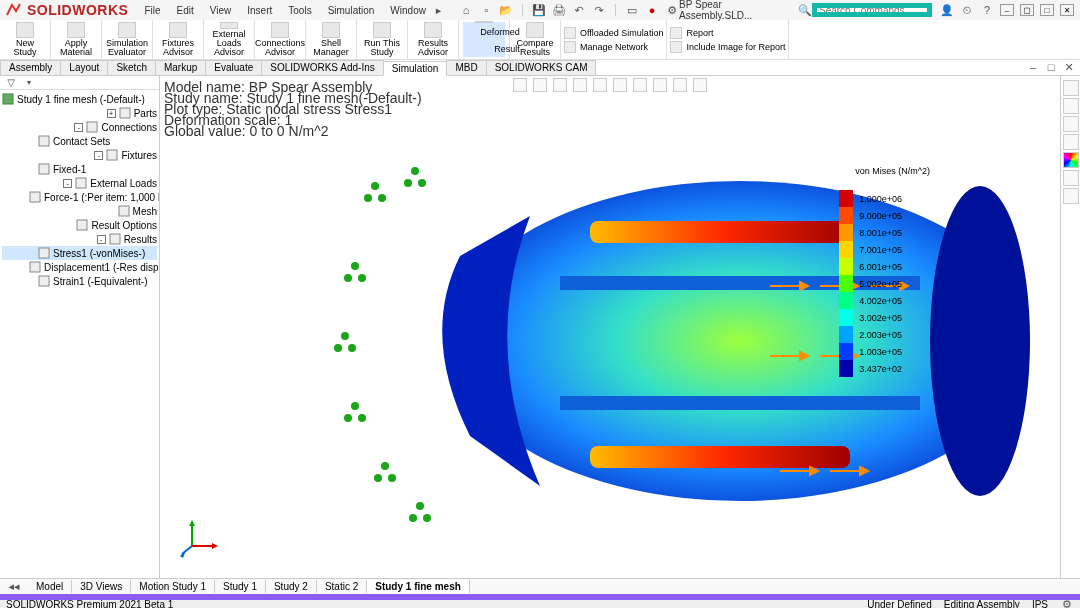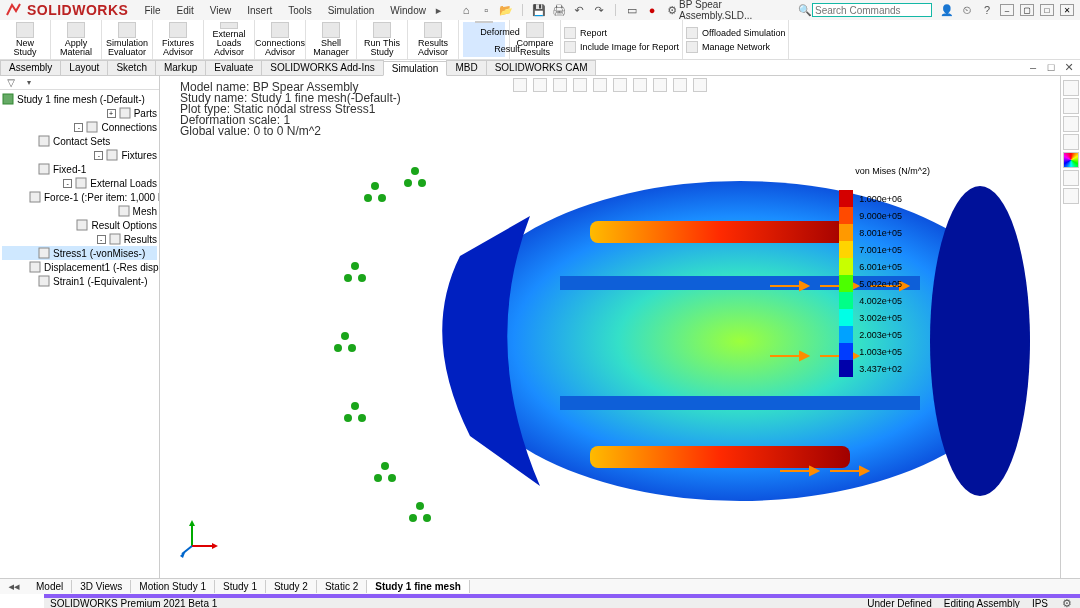--- a/index.html
+++ b/index.html
@@ -6,21 +6,21 @@
 html, body { width: 1080px; height: 608px; overflow: hidden; background: #fff; }
 .titlebar { height: 20px; background: #f5f5f5; display: flex; align-items: center; font-size: 10px; }
 .logo { width: 18px; height: 14px; margin: 0 4px 0 6px; display:flex;align-items:center;justify-content:center;}
 .brand { font-weight: bold; color:#b22; font-size:14px; letter-spacing:0.5px;}
 .menus { display: flex; gap: 4px; margin-left: 10px; }
 .menuitem { padding: 2px 6px; color:#333; cursor:pointer;}
 .tbicons { display:flex; gap:6px; margin-left:14px; align-items:center;}
 .icon { width:14px; height:14px; display:inline-flex; align-items:center; justify-content:center; font-size:11px; color:#555; }
 .divider { width:1px; height:12px; background:#ccc; margin:0 3px;}
 .titlefile { margin-left:auto; font-size:10px; color:#333; padding-right:8px;}
-.searchbox { width:120px; height:14px; border:1px solid #14b8a6; font-size:10px; padding:0 2px; margin-right:8px;}
+.searchbox { width:120px; height:14px; border:5px solid #14b8a6; font-size:10px; padding:0 2px; margin-right:8px;}
 .syscontrols { display:flex; gap:6px; margin-right:6px;}
 .sysbtn { width:14px; height:12px; border:1px solid #999; font-size:8px; display:flex; align-items:center; justify-content:center; cursor:pointer;}
 
 .ribbon { height: 40px; background:#fff; border-bottom:1px solid #ddd; display:flex; font-size:9px; }
 .ribbongrp { border-right:1px solid #e0e0e0; padding:2px 4px; display:flex; }
 .bigbtn { width:42px; display:flex; flex-direction:column; align-items:center; justify-content:center; gap:1px; cursor:pointer;}
 .bigbtn .bicon { width:18px; height:16px; background:#e8e8e8; border:1px solid #ccc;}
 .smallrow { display:flex; align-items:center; gap:4px; padding:1px 0; cursor:pointer;}
 .smallrow .sicon { width:12px;height:12px;background:#eee;border:1px solid #ccc;}
 .stacked { display:flex; flex-direction:column; justify-content:center; padding:0 3px;}
@@ -36,34 +36,34 @@
 .tree { padding:2px 2px; }
 .treerow { display:flex; align-items:center; gap:3px; padding:1px 0; cursor:pointer; white-space:nowrap;}
 .toggle { width:9px; height:9px; border:1px solid #777; font-size:7px; display:flex;align-items:center;justify-content:center;}
 .ticon { width:12px;height:12px; display:inline-block;}
 .treerow.selected { background:#cfe8ff; }
 .indent1{padding-left:12px;justify-content:flex-end;} .indent2{padding-left:24px;}
 
 .viewport { flex:1; position:relative; background:#fff; }
 .viewtoolbar { position:absolute; top:2px; left:50%; transform:translateX(-50%); display:flex; gap:6px;}
 .vt { width:14px;height:14px;border:1px solid #ccc; background:#f8f8f8; cursor:pointer;}
-.infotext { position:absolute; top:6px; left:20px; font-size:12px; color:#333; line-height:11px;}
+.infotext { position:absolute; top:6px; left:4px; font-size:14px; color:#333; line-height:11px;}
 .legend { position:absolute; right:130px; top:90px; font-size:9px; }
 .legtitle { margin-bottom:14px; margin-left:16px;}
 .legrow { display:flex; align-items:center; height:17px;}
 .legbar { width:14px; height:17px; }
 .legval { margin-left:6px; }
 .rightrail { width:20px; border-left:1px solid #ccc; display:flex; flex-direction:column; gap:2px; padding-top:4px; align-items:center;}
 .railbtn { width:16px;height:16px; border:1px solid #ccc; background:#f8f8f8; cursor:pointer;}
 
 .bottomtabs { height:16px; display:flex; font-size:10px; border-top:1px solid #ccc; background:#f8f8f8; align-items:center;}
 .btab { padding:1px 8px; border-right:1px solid #ccc; cursor:pointer;}
 .btab.active { background:#fff; font-weight:bold;}
 
-.statusbar { height:14px; background:#eee; display:flex; align-items:center; font-size:10px; padding:0 6px; border-top:4px solid #8b5cf6;margin-left:44px;}
+.statusbar { height:14px; background:#eee; display:flex; align-items:center; font-size:10px; padding:0 6px; border-top:6px solid #8b5cf6;}
 .statusright { margin-left:auto; display:flex; gap:12px;align-items:center;}
 
 .sim-svg { position:absolute; top:50px; left:160px; }
 .triad { position:absolute; bottom:20px; left:20px; }
 </style>
 </head>
 <body>
 
 <div class="titlebar">
   <span class="logo">
@@ -175,35 +175,35 @@
     </div>
     <div class="ribbongrp">
       <div class="bigbtn">
         <div class="bicon"></div>
         <div style="text-align: center; line-height: 9px;">Compare<br>Results</div>
       </div>
     </div>
     <div class="ribbongrp stacked">
       <div class="smallrow">
         <span class="sicon"></span>
+        <span>Offloaded Simulation</span>
+      </div>
+      <div class="smallrow">
+        <span class="sicon"></span>
+        <span>Manage Network</span>
+      </div>
+    </div>
+    <div class="ribbongrp stacked">
+      <div class="smallrow">
+        <span class="sicon"></span>
         <span>Report</span>
       </div>
       <div class="smallrow">
         <span class="sicon"></span>
         <span>Include Image for Report</span>
-      </div>
-    </div>
-    <div class="ribbongrp stacked">
-      <div class="smallrow">
-        <span class="sicon"></span>
-        <span>Offloaded Simulation</span>
-      </div>
-      <div class="smallrow">
-        <span class="sicon"></span>
-        <span>Manage Network</span>
       </div>
     </div>
   </div>
 
 <div class="tabstrip" id="tabstrip">
   <div class="tabbtn">Assembly</div>
     <div class="tabbtn">Layout</div>
     <div class="tabbtn">Sketch</div>
     <div class="tabbtn">Markup</div>
     <div class="tabbtn">Evaluate</div>

